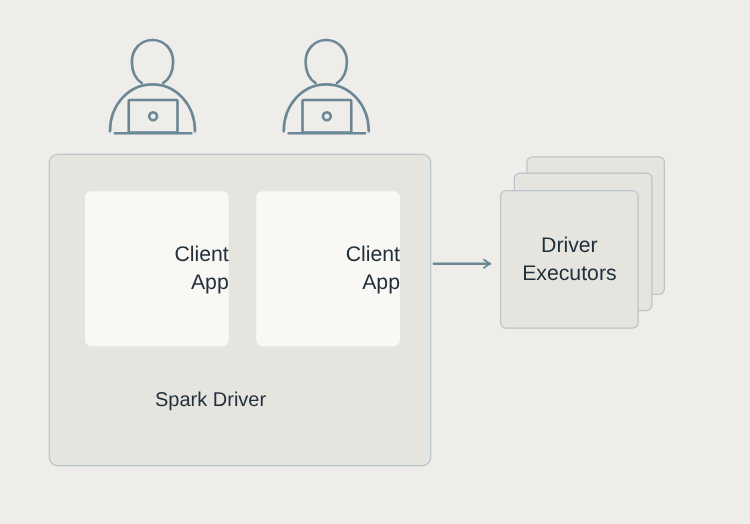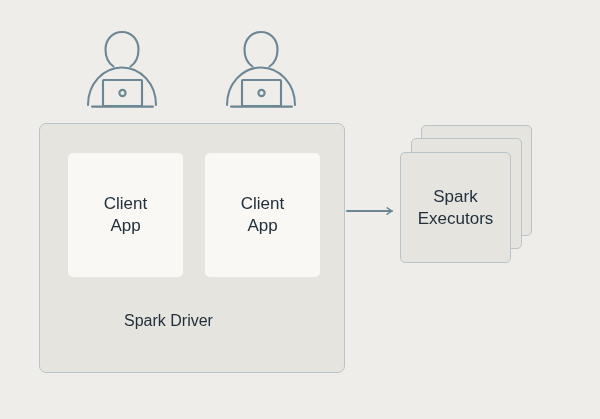--- a/index.html
+++ b/index.html
@@ -56,21 +56,21 @@
     box-sizing: border-box;
   }
   .client-app-box.left  { left: 68px;  top: 153px; }
   .client-app-box.right { left: 205px; top: 153px; }
   .client-app-text {
     position: absolute;
     left: 0;
     right: 0;
     top: 50%;
     transform: translateY(-50%);
-    text-align: center;
+    text-align: right;
     color: #22303c;
     font-size: 17px;
     line-height: 1.3;
     white-space: pre-line;
   }
   
   .exec-card {
     position: absolute;
     width: 111px;
     height: 111px;
@@ -171,17 +171,17 @@
   <div class="client-app-box right">
     <div class="client-app-text label-client-app">Client
 App</div>
   </div>
 
   <div class="driver-label">Spark Driver</div>
 
   <div class="exec-card back"></div>
   <div class="exec-card mid"></div>
   <div class="exec-card front">
-    <div class="exec-text label-executors">Spark
+    <div class="exec-text label-executors">Driver
 Executors</div>
   </div>
 
 </div>
 
 </body></html>

